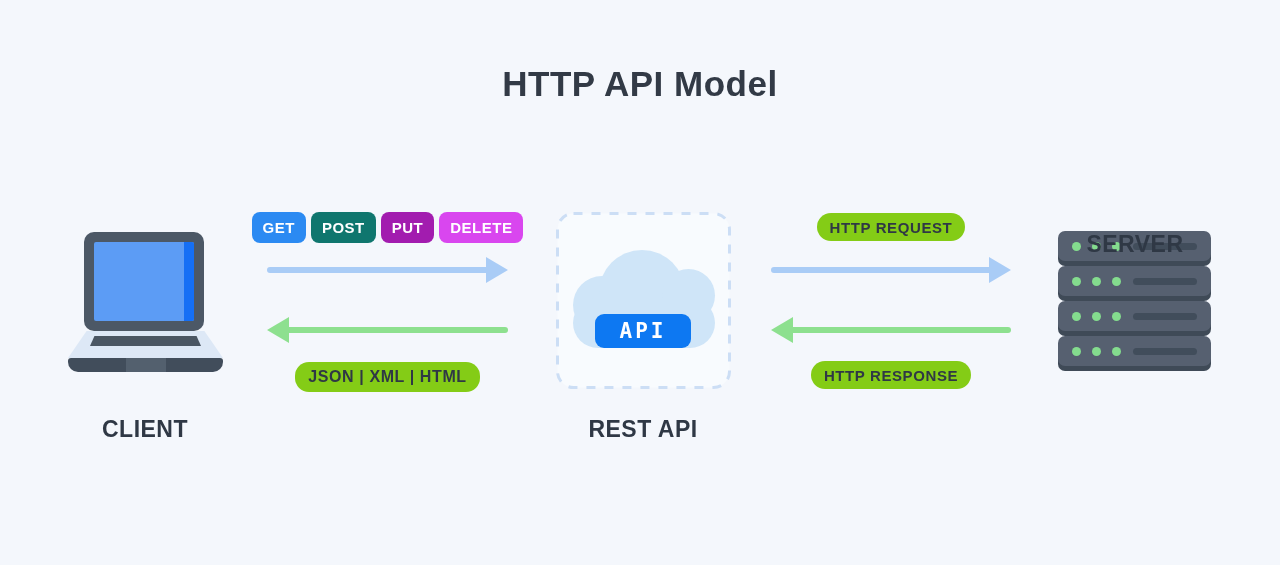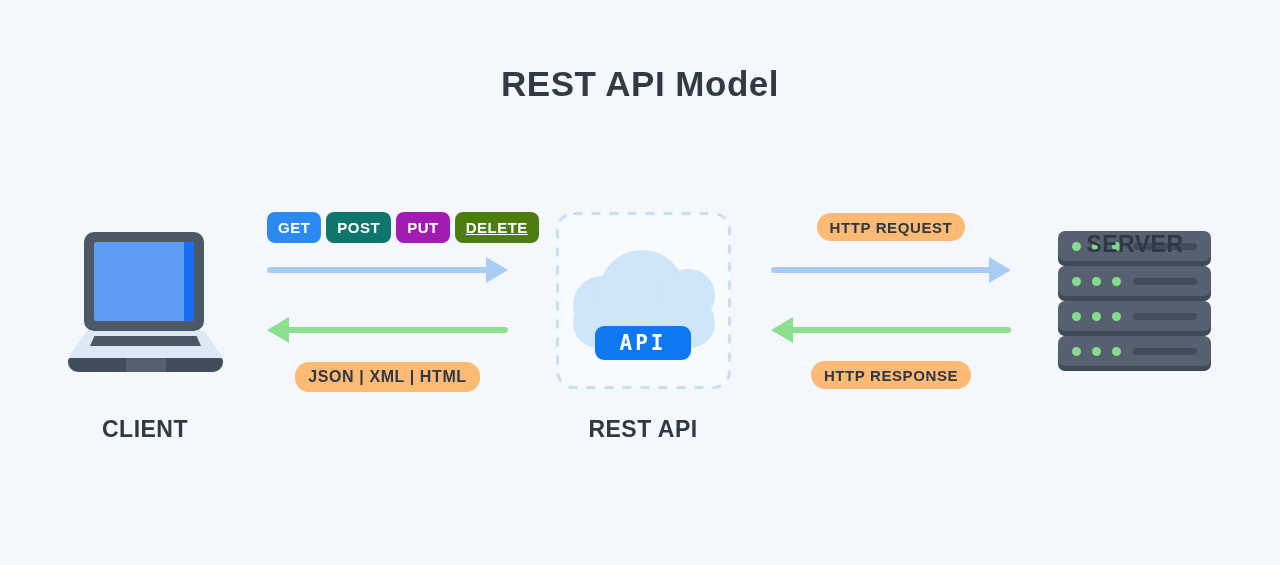--- a/index.html
+++ b/index.html
@@ -78,21 +78,21 @@
   }
 
   
   .api-box { left: 556px; top: 212px; width: 175px; height: 177px; }
   .cloud-part { position: absolute; background: #cfe5f8; border-radius: 50%; }
   .cloud-body {
     position: absolute; left: 17px; top: 86px; width: 142px; height: 50px;
     background: #cfe5f8; border-radius: 25px;
   }
   .api-badge {
-    left: 595px; top: 326px; width: 96px; height: 34px;
+    left: 595px; top: 314px; width: 96px; height: 34px;
     border-radius: 9px; background: #0d78f2;
     display: flex; align-items: center; justify-content: center;
     color: #ffffff; font-family: "DejaVu Sans Mono", monospace;
     font-weight: bold; font-size: 21px; letter-spacing: 3px;
   }
 
   
   .arrow { height: 26px; width: 241px; }
   .arrow .line {
     position: absolute; top: 10px; height: 6px; border-radius: 3px;
@@ -104,53 +104,53 @@
   .arrow.right .line { left: 0; right: 17px; }
   .arrow.right .head { right: 0; border-left-width: 22px; border-left-style: solid; }
   .arrow.left .line { left: 17px; right: 0; }
   .arrow.left .head { left: 0; border-right-width: 22px; border-right-style: solid; }
 
   
   .pill-row { display: flex; align-items: center; justify-content: center; }
   .pill {
     height: 28px; display: inline-flex; align-items: center;
     padding: 0 13px; border-radius: 14px;
-    background: #fdba74; color: #2f3845;
+    background: #84cc16; color: #2f3845;
     font-size: 15px; font-weight: bold; letter-spacing: 0.6px;
     white-space: nowrap;
   }
   .pill.formats { height: 30px; font-size: 16px; }
-  .methods-row { display: flex; gap: 5px; justify-content: space-between; }
+  .methods-row { display: flex; gap: 5px; justify-content: center; }
   .method-badge {
     height: 31px; display: inline-flex; align-items: center;
     padding: 0 11px; border-radius: 8px;
     color: #ffffff; font-size: 15px; font-weight: bold; letter-spacing: 0.5px;
   }
 </style>
 </head>
 <body>
 
-<div class="abs title">REST API Model</div>
+<div class="abs title">HTTP API Model</div>
 
 <div class="abs laptop">
   <div class="abs bezel"></div>
   <div class="abs screen"></div>
   <div class="abs screen-stripe"></div>
   <div class="abs base"></div>
   <div class="abs keys"></div>
   <div class="abs bottombar"></div>
   <div class="abs notch"></div>
 </div>
 <div class="abs node-label client">CLIENT</div>
 
 <div class="abs methods-row" style="left:267px; top:212px; width:241px;">
   <span class="method-badge" style="background: rgb(43, 138, 242);">GET</span>
   <span class="method-badge" style="background: #0f766e;">POST</span>
   <span class="method-badge" style="background: #a21caf;">PUT</span>
-  <span class="method-badge" style="background: #4d7c0f; text-decoration: underline;">DELETE</span>
+  <span class="method-badge" style="background: #d946ef;">DELETE</span>
 </div>
 
 <div class="abs arrow right" style="left:267px; top:257px;">
   <div class="line" style="background: rgb(169, 204, 246);"></div>
   <div class="head" style="border-left-color: rgb(169, 204, 246);"></div>
 </div>
 
 <div class="abs arrow left" style="left:267px; top:317px;">
   <div class="line" style="background: rgb(141, 224, 143);"></div>
   <div class="head" style="border-right-color: rgb(141, 224, 143);"></div>

